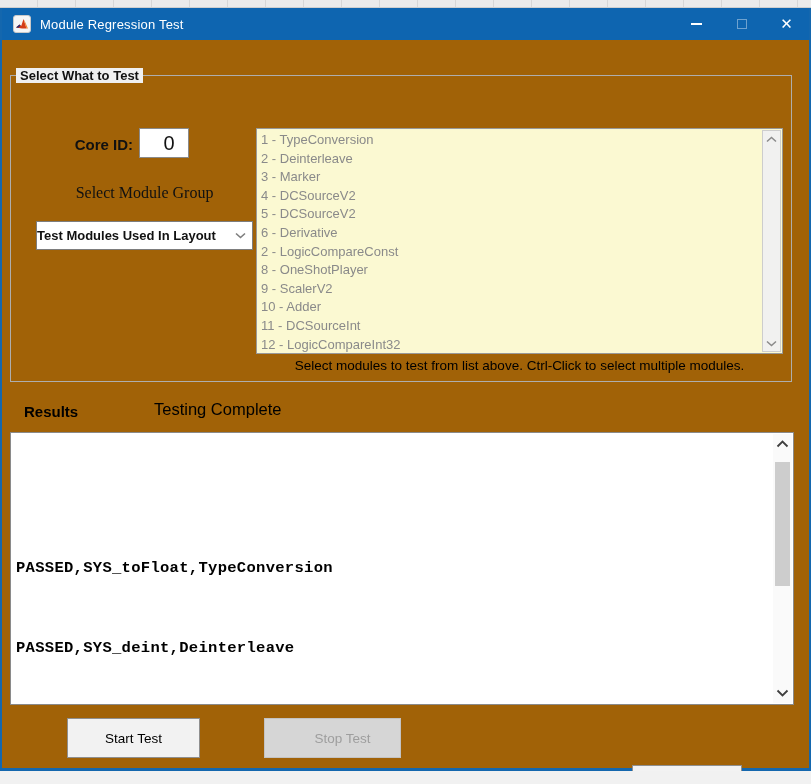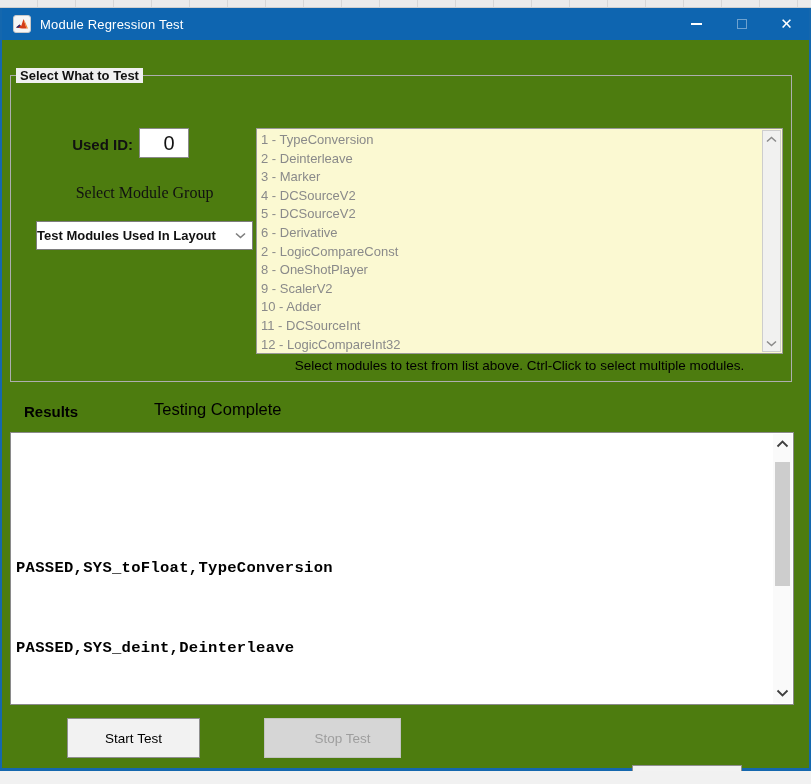--- a/index.html
+++ b/index.html
@@ -15,21 +15,21 @@
     top:0; height:8px;
     background-image:repeating-linear-gradient(90deg, #ebebeb 0 37px, #d7d7d7 37px 38px);
     border-bottom:1px solid #cfcfcf;
   }
   .desktop-strip.bottom { top:771px; height:13px; background:#f1f1f1; }
 
   
   .window {
     position:absolute; top:8px; left:0; width:811px; height:763px;
     border-left:2px solid #1467ae; border-right:2px solid #1467ae; border-bottom:3px solid #1467ae;
-    background:#4d7c0f;
+    background:#a16207;
   }
   .titlebar {
     height:32px; background:#0e65b0; display:flex; align-items:center; color:#fff;
   }
   .app-icon { margin-left:11px; width:18px; height:18px; display:block; }
   .titlebar .title { margin-left:9px; font-size:13px; letter-spacing:.2px; }
   .controls { margin-left:auto; display:flex; height:100%; }
   .ctrl { width:45px; height:100%; display:flex; align-items:center; justify-content:center; cursor:default; }
   .min-glyph { display:block; width:11px; height:2px; background:#fff; }
   .max-glyph { display:block; width:10px; height:10px; border:1px solid rgba(255,255,255,.40); }
@@ -143,21 +143,21 @@
         </div>
         <div class="ctrl close">✕</div>
       </div>
     </div>
 
     <div class="body">
 
       <div class="groupbox">
         <span class="legend">Select What to Test</span>
 
-        <span class="core-label">Used ID:</span>
+        <span class="core-label">Core ID:</span>
         <input class="core-input" value="0" style="">
 
         <span class="mg-label">Select Module Group</span>
 
         <div class="combo">
           <span class="combo-text">Test Modules Used In Layout</span>
           <span class="combo-arrow">
             <svg width="11" height="7" viewBox="0 0 11 7">
                 <polyline points="1,1.5 5.5,5.5 10,1.5" fill="none" stroke="#7e7e7e" stroke-width="1.6"></polyline>
               </svg>

